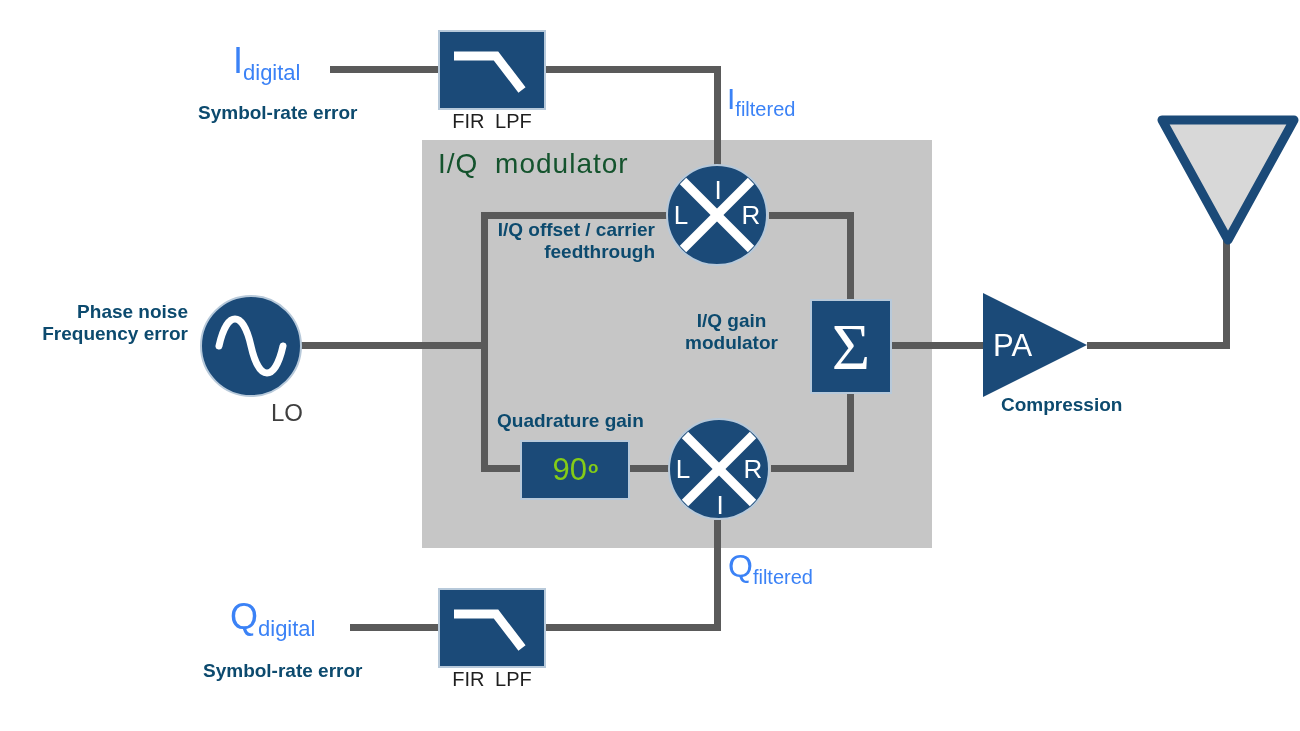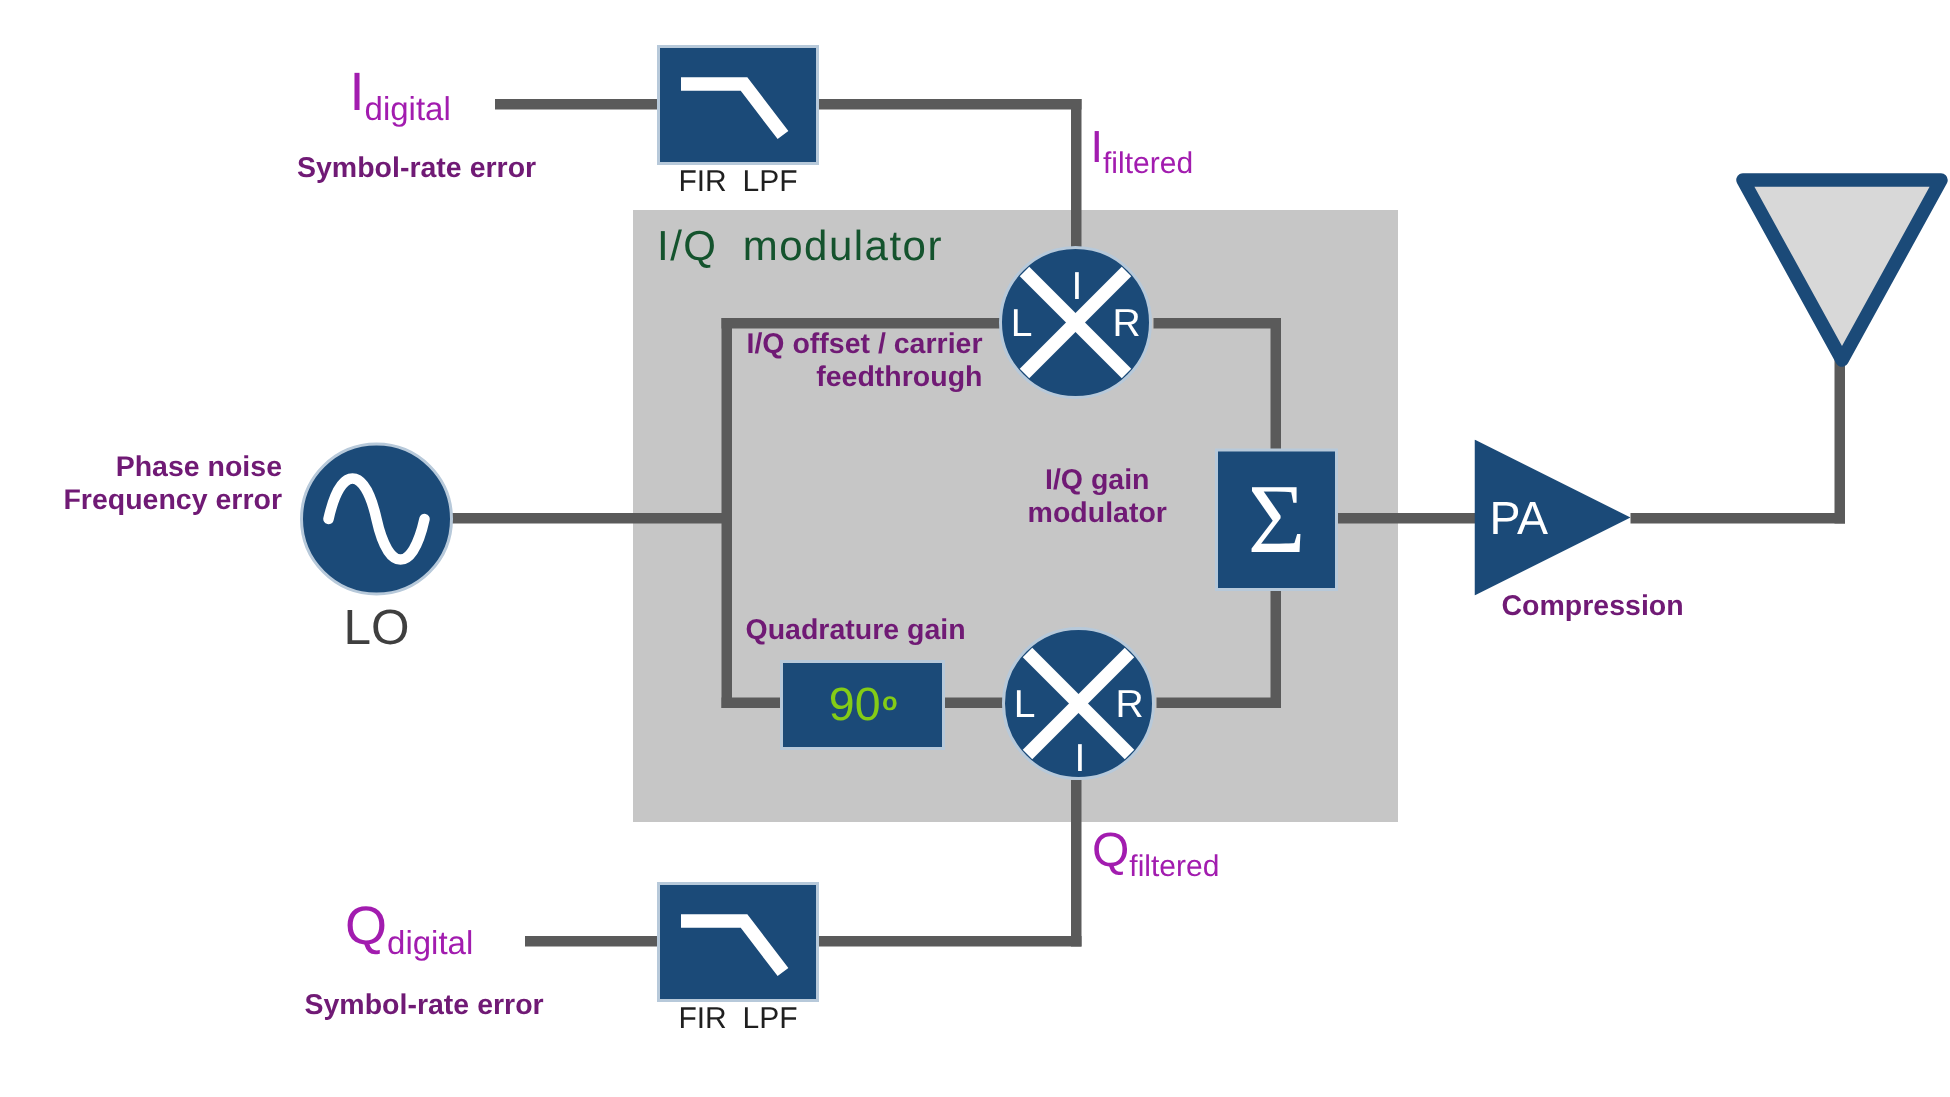--- a/index.html
+++ b/index.html
@@ -9,29 +9,29 @@
   .wire.h{height:7px;}
   .wire.v{width:7px;}
 
   .grabox{position:absolute;left:422px;top:140px;width:510px;height:408px;background:#c6c6c6;z-index:0;}
 
   .blk{position:absolute;background:#1b4a78;z-index:2;box-shadow:0 0 0 2px #b7c9da;}
   .blk svg{display:block;}
 
   .svgblk{position:absolute;z-index:2;}
 
-  .redlbl{position:absolute;color:#701a75;font-weight:bold;font-size:19px;line-height:22px;z-index:3;white-space:nowrap;}
+  .redlbl{position:absolute;color:#0c4a6e;font-weight:bold;font-size:19px;line-height:22px;z-index:3;white-space:nowrap;}
   .blklbl{position:absolute;color:#1f1f1f;font-size:20px;z-index:3;white-space:nowrap;word-spacing:5px;text-align:center;}
 
-  .sig{position:absolute;z-index:3;color:#a21caf;white-space:nowrap;}
+  .sig{position:absolute;z-index:3;color:#3b82f6;white-space:nowrap;}
   .sig .m{font-size:36px;}
   .sig .s{font-size:22px;position:relative;top:7px;}
 
   .modtitle{position:absolute;left:438px;top:148px;font-size:28px;color:#14532d;word-spacing:8px;letter-spacing:1px;z-index:3;}
-  .lolbl{position:absolute;left:199px;top:399px;width:104px;text-align:center;font-size:33px;color:#3f3f3f;z-index:3;}
+  .lolbl{position:absolute;left:199px;top:399px;width:104px;text-align:right;font-size:24px;color:#3f3f3f;z-index:3;}
 
   .sigma{position:absolute;left:812px;top:301px;width:78px;height:91px;background:#1b4a78;z-index:2;
          box-shadow:0 0 0 2px #b7c9da;color:#ffffff;font-family:"Liberation Serif",serif;
          font-size:66px;display:flex;align-items:center;justify-content:center;}
   .nblock{position:absolute;left:522px;top:442px;width:106px;height:56px;background:#1b4a78;z-index:2;
           box-shadow:0 0 0 2px #b7c9da;color:#84cc16;font-size:31px;display:flex;align-items:center;justify-content:center;}
   .nblock sup{font-size:17px;font-weight:bold;position:relative;top:-2px;left:1px;}
 
   svg text{font-family:"Liberation Sans",sans-serif;fill:#ffffff;}
 </style>

